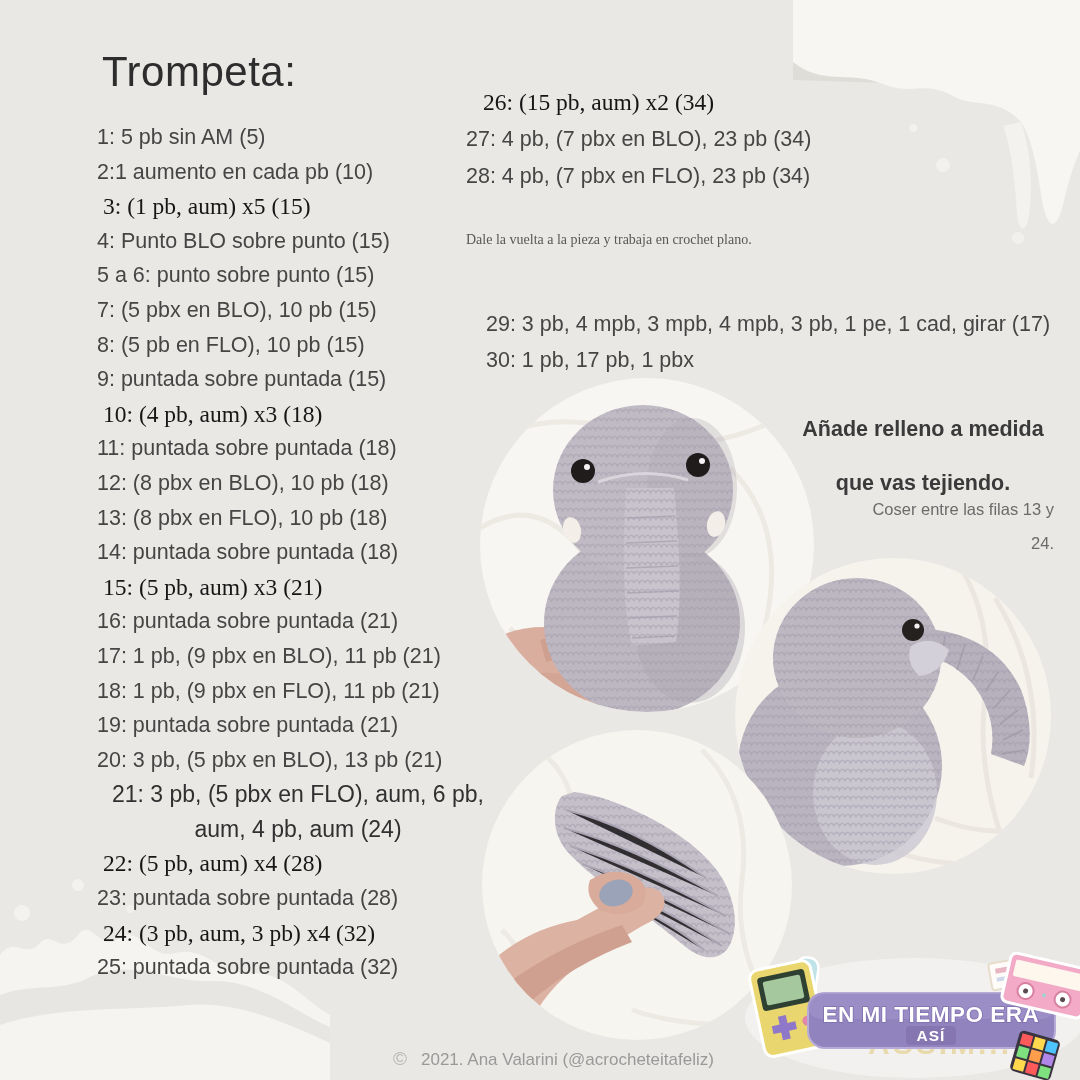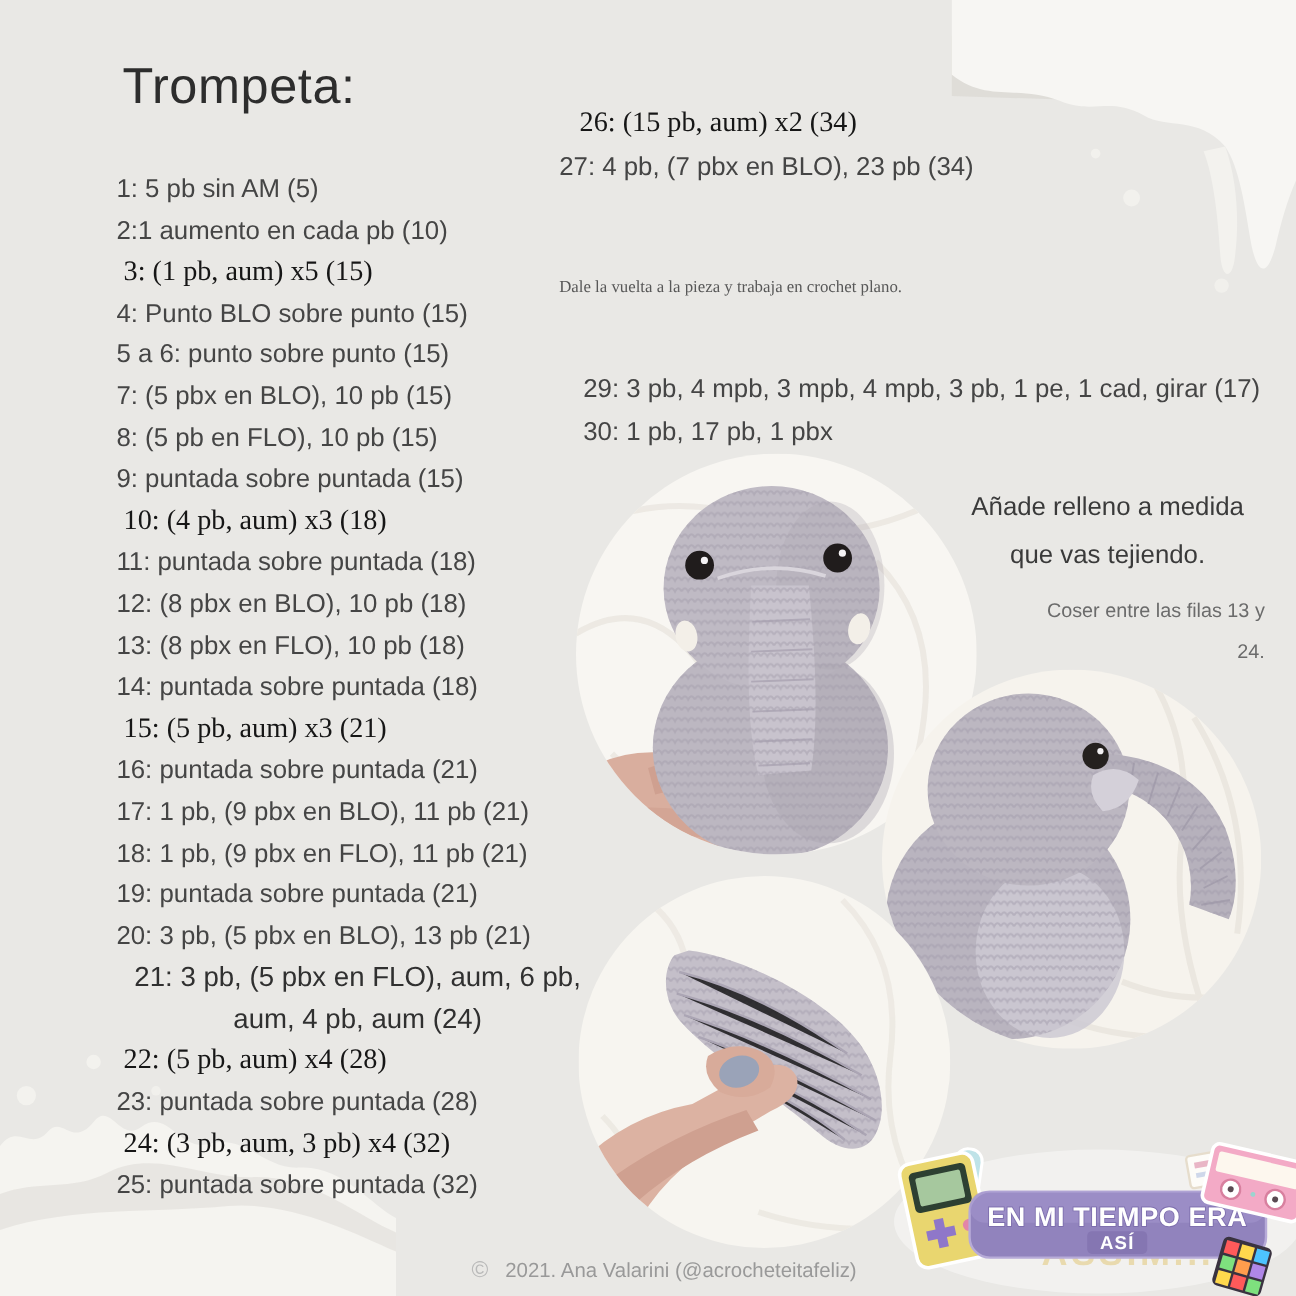--- a/index.html
+++ b/index.html
@@ -1,29 +1,29 @@
 <!DOCTYPE html>
 <html><head>
 <meta charset="utf-8">
 <style>
   html,body{margin:0;padding:0;}
   .page{position:relative;width:1080px;height:1080px;background:#e9e8e5;overflow:hidden;
         font-family:"Liberation Sans",sans-serif;padding-left:23px;}
   .page-title{position:absolute;left:102px;top:48px;font-size:42px;font-weight:500;
         color:#2d2d2d;letter-spacing:.5px;}
-  .left-list{position:absolute;left:97px;top:140px;width:402px;line-height:34.6px;z-index:3;}
+  .left-list{position:absolute;left:97px;top:120px;width:402px;line-height:34.6px;z-index:3;}
   .right-list{position:absolute;left:466px;top:84px;width:560px;line-height:37px;z-index:3;}
   .flat-rows{position:absolute;left:486px;top:306px;width:580px;line-height:36px;z-index:3;}
   .row{font-size:21.5px;color:#454545;}
   .row.serif{font-family:"Liberation Serif","DejaVu Serif",serif;font-size:23.5px;color:#161616;padding-left:6px;}
   .right-list .row.serif{padding-left:17px;}
   .row.sans-large{font-size:23px;color:#303030;white-space:pre-line;text-align:center;}
   .flat-note{position:absolute;left:466px;top:232px;font-size:14px;color:#585858;z-index:3;font-family:Liberation Serif, serif;}
   .stuff-note{position:absolute;left:798px;top:402px;width:250px;text-align:center;
-        font-size:21.5px;color:#3a3a3a;line-height:40px;white-space:pre-line;z-index:3;}
+        font-size:21.5px;color:#3a3a3a;line-height:54px;white-space:pre-line;z-index:3;font-weight:bold;}
   .sew-note{position:absolute;left:818px;top:492px;width:236px;text-align:right;
         font-size:16.5px;color:#6b6b6b;line-height:34px;white-space:pre-line;z-index:3;}
   .photo{position:absolute;border-radius:50%;overflow:hidden;z-index:2;}
   .photo svg{display:block;}
   #photo1{left:480px;top:378px;width:334px;height:334px;}
   #photo2{left:735px;top:558px;width:316px;height:316px;z-index:3;}
   #photo3{left:482px;top:730px;width:310px;height:310px;z-index:4;}
   .badge{position:absolute;left:740px;top:950px;width:340px;height:130px;z-index:5;}
   .splash{position:absolute;z-index:1;}
   #splash-tr{right:0;top:0;}
@@ -80,20 +80,21 @@
 aum, 4 pb, aum (24)</div>
       <div class="row serif">22: (5 pb, aum) x4 (28)</div>
       <div class="row sans">23: puntada sobre puntada (28)</div>
       <div class="row serif">24: (3 pb, aum, 3 pb) x4 (32)</div>
       <div class="row sans">25: puntada sobre puntada (32)</div>
     </div>
 
   <div class="right-list">
       <div class="row serif">26: (15 pb, aum) x2 (34)</div>
       <div class="row sans">27: 4 pb, (7 pbx en BLO), 23 pb (34)</div>
+      <div class="row sans">28: 4 pb, (7 pbx en FLO), 23 pb (34)</div>
     </div>
   <div class="flat-note">Dale la vuelta a la pieza y trabaja en crochet plano.</div>
   <div class="flat-rows">
       <div class="row sans">29: 3 pb, 4 mpb, 3 mpb, 4 mpb, 3 pb, 1 pe, 1 cad, girar (17)</div>
       <div class="row sans">30: 1 pb, 17 pb, 1 pbx</div>
     </div>
 
   <div class="stuff-note">Añade relleno a medida
 que vas tejiendo.</div>
   <div class="sew-note">Coser entre las filas 13 y

